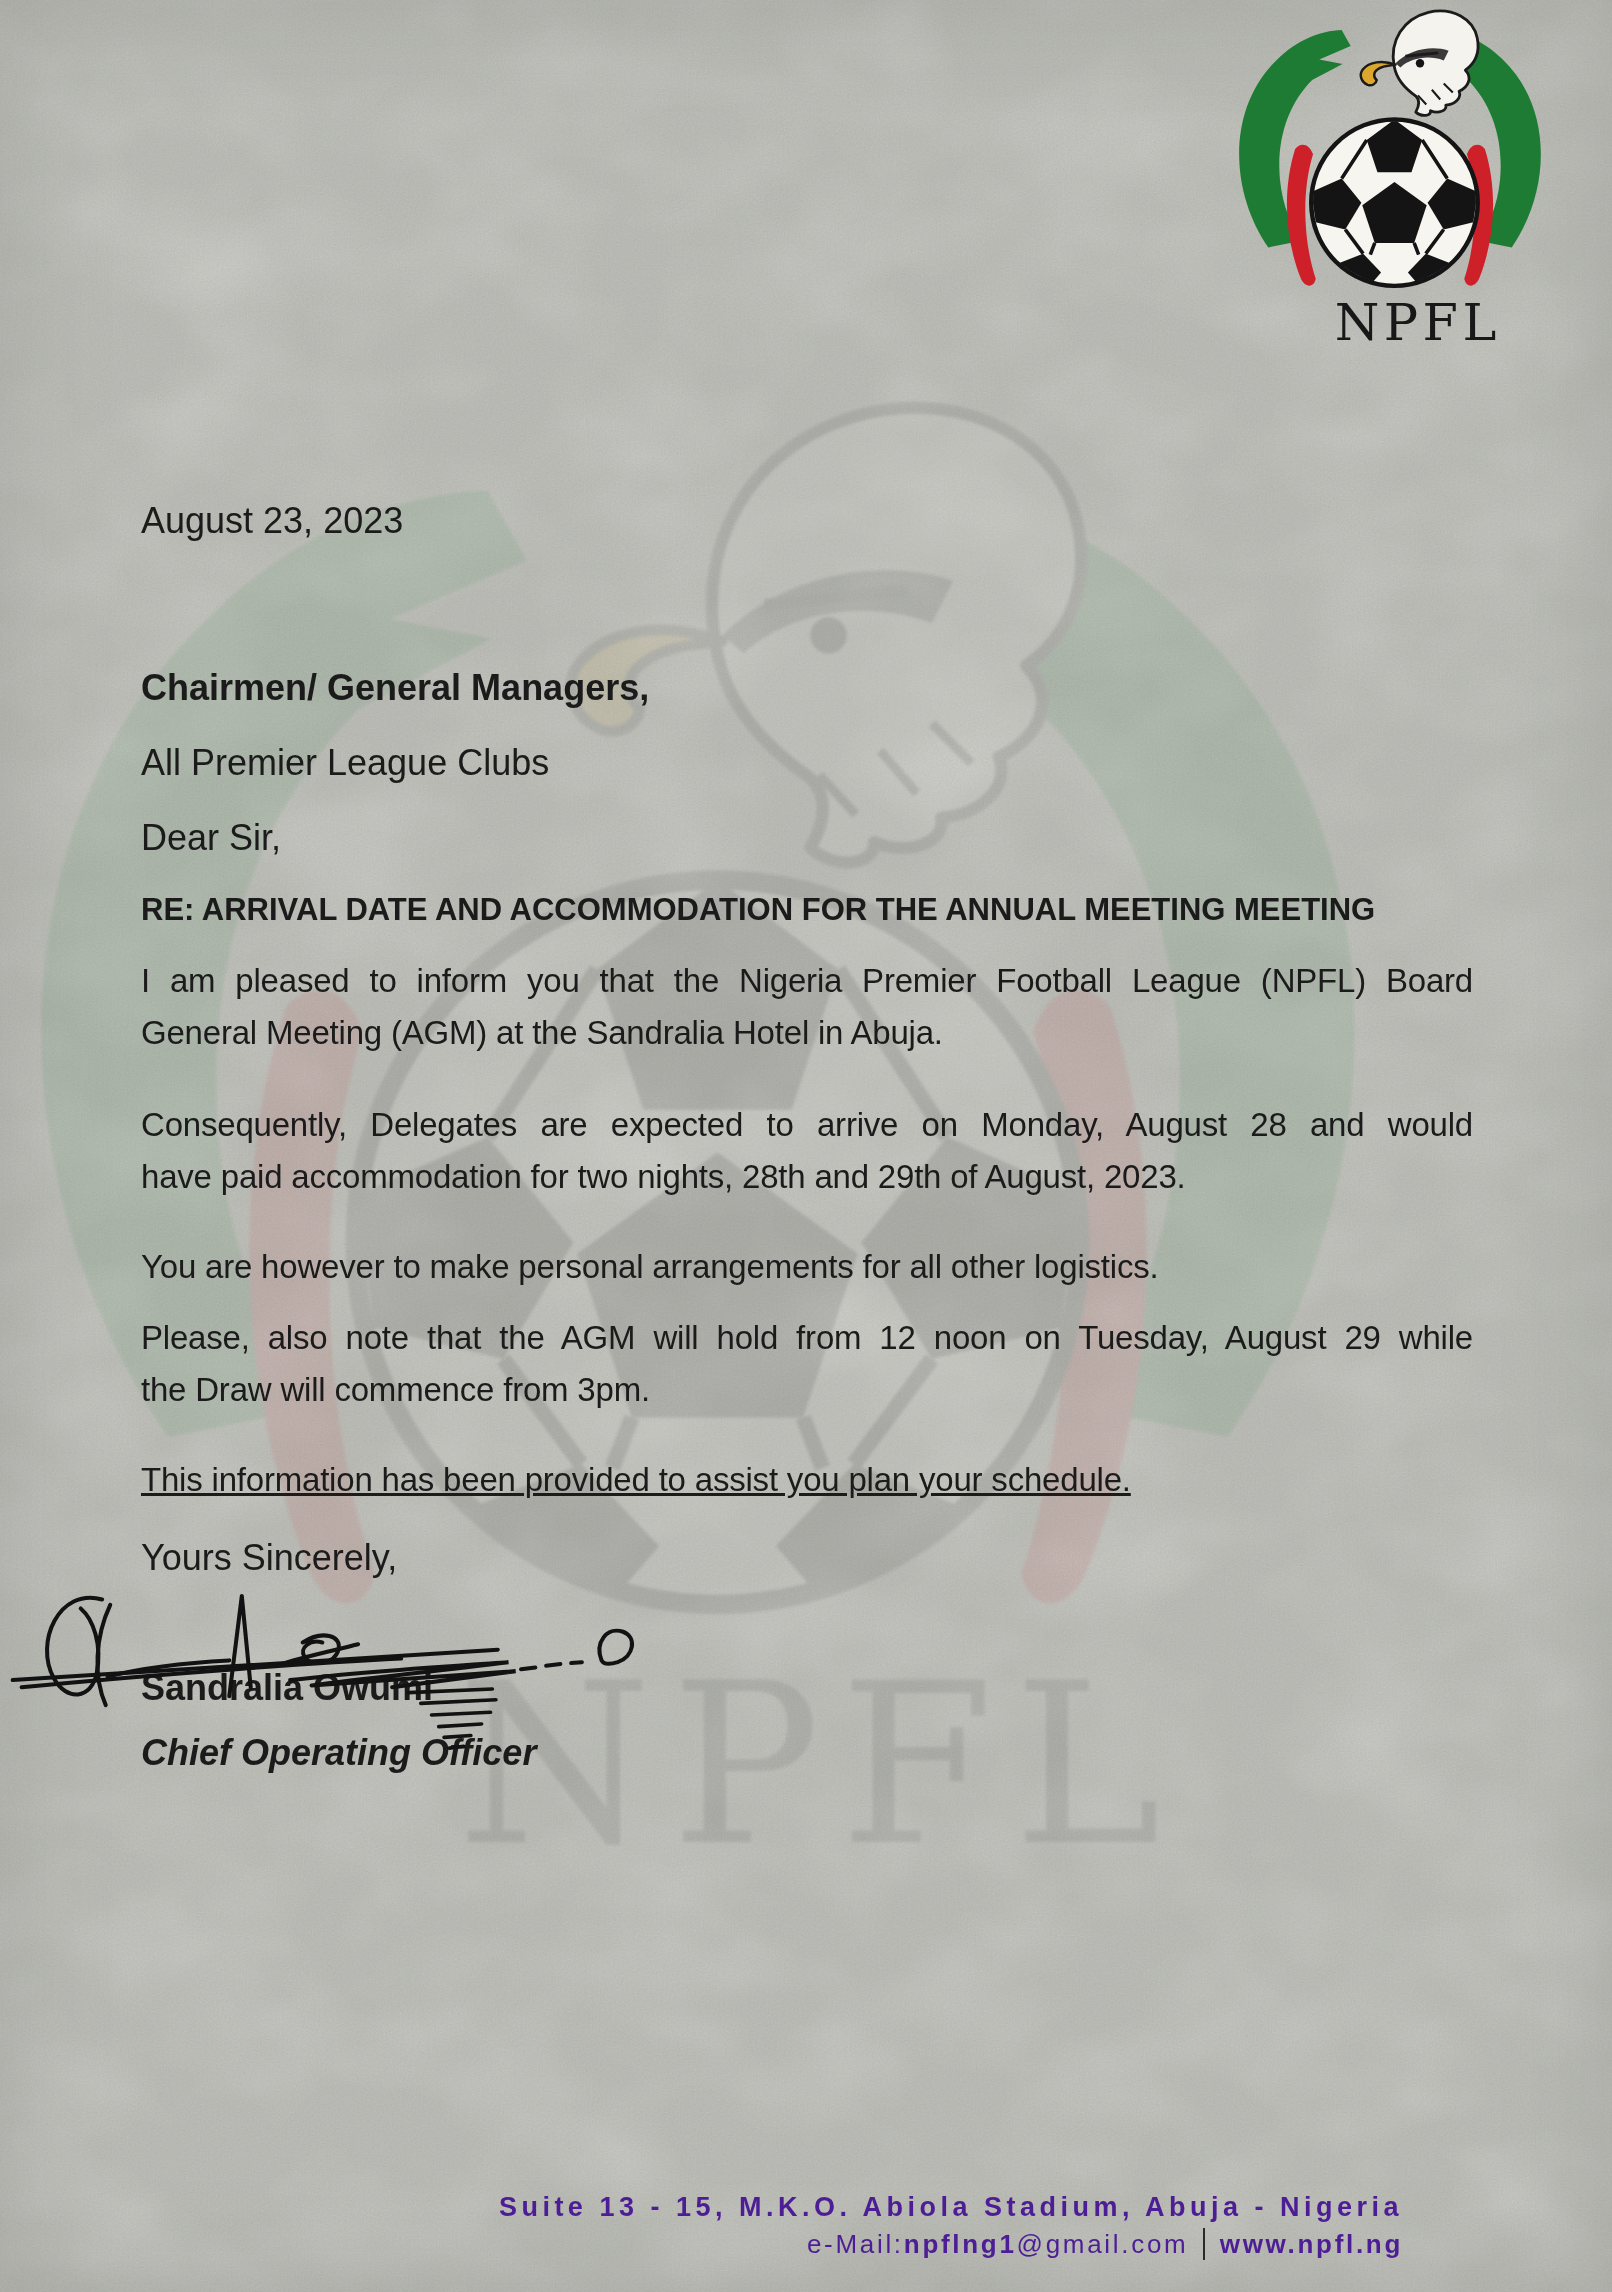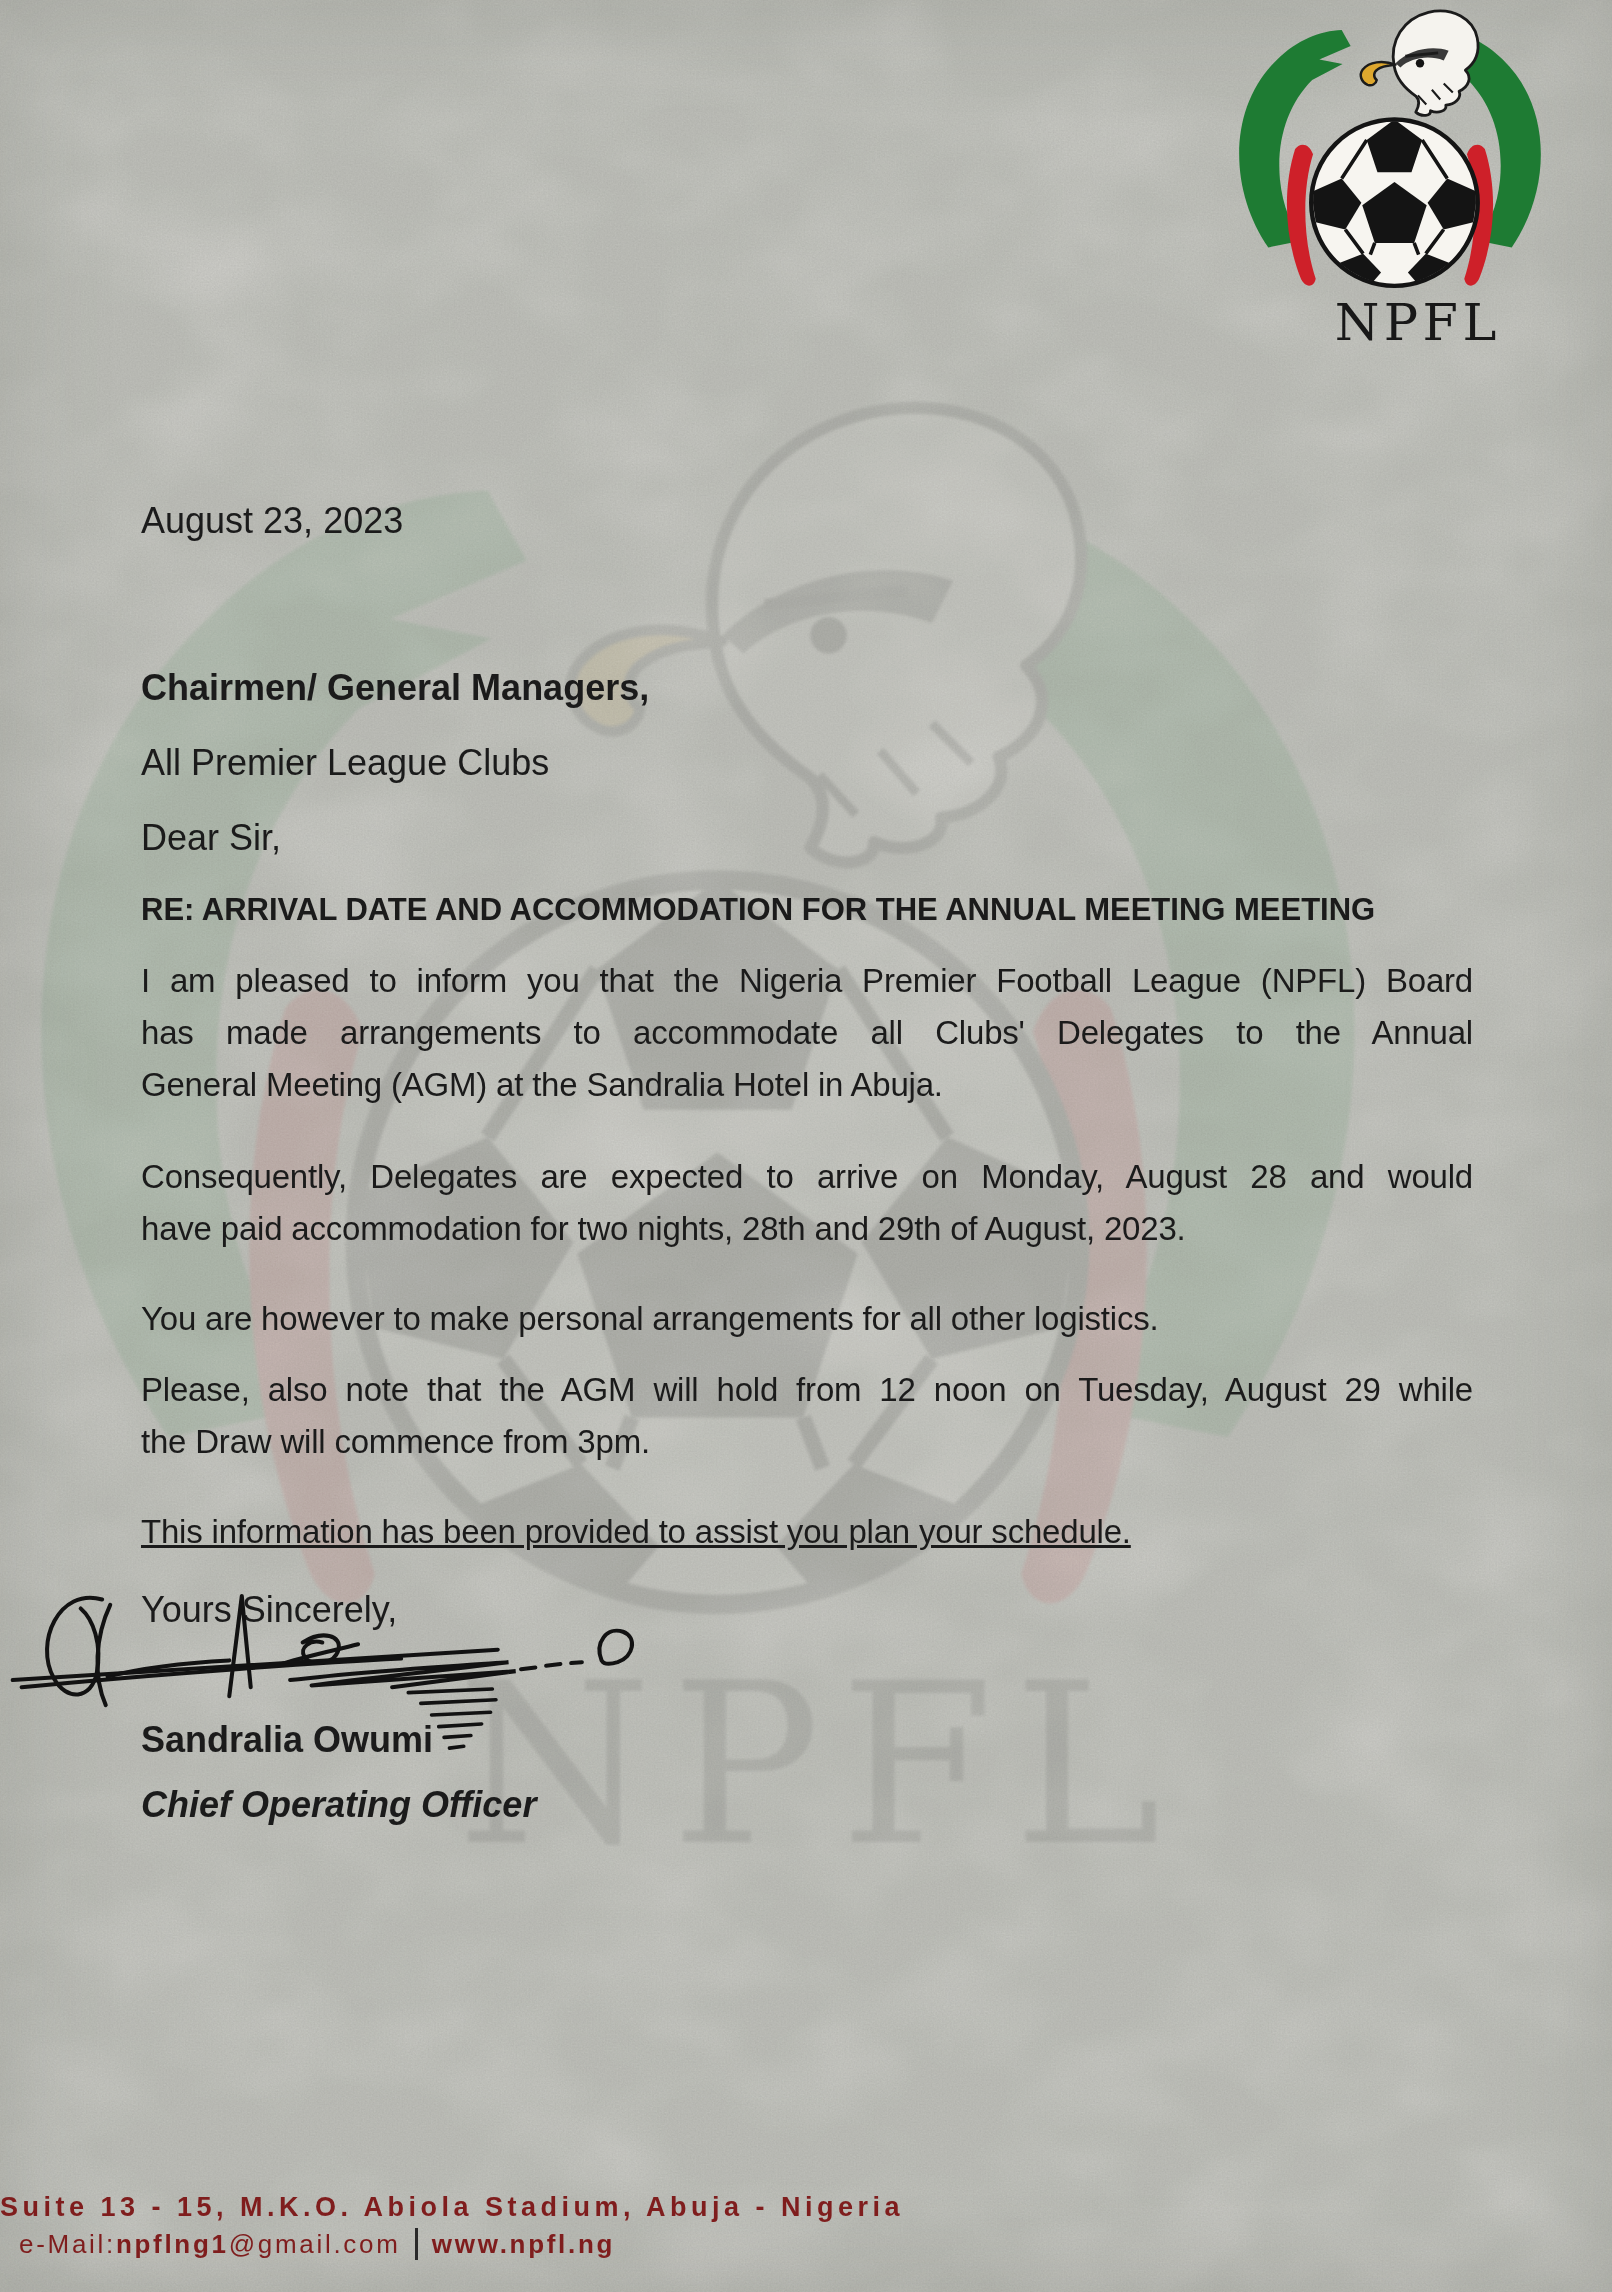--- a/index.html
+++ b/index.html
@@ -30,21 +30,21 @@
   .para .line:last-child{text-align:left;text-align-last:auto;}
   .para-1{margin-top:24px;}
   .para-2{margin-top:40px;}
   .para-3{margin-top:38px;}
   .para-4{margin-top:19.7px;}
   .para-5{margin-top:38px;text-decoration:underline;}
   .closing{margin-top:29px;font-size:36px;line-height:45px;}
   .signatory-name{margin-top:85px;font-size:36px;font-weight:bold;line-height:45px;}
   .signatory-title{margin-top:19.7px;font-size:36px;font-weight:bold;font-style:italic;line-height:45px;}
   .signature-svg{position:absolute;left:7.2px;top:1587px;width:645px;height:179px;z-index:5;}
-  .page-footer{position:absolute;left:0;top:2192px;width:1403px;text-align:left;z-index:4;color:#7f1d1d;}
+  .page-footer{position:absolute;left:0;top:2192px;width:1403px;text-align:right;z-index:4;color:#4c1d95;}
   .footer-address{font-size:27px;font-weight:bold;letter-spacing:4.5px;}
   .footer-contact{margin-top:5.4px;font-size:26px;letter-spacing:2.7px;padding-left:19px;}
   .em-bold{font-weight:bold;}
   .sep-bar{display:inline-block;width:2.7px;height:32px;background:#2a2a2a;margin:0 14.3px;vertical-align:-7.2px;}
 </style>
 </head>
 <body>
 
 <div class="page">
 
@@ -120,21 +120,20 @@
 
     <div class="recipient-1">Chairmen/ General Managers,</div>
     <div class="recipient-2">All Premier League Clubs</div>
 
     <div class="salutation">Dear Sir,</div>
 
     <div class="subject">RE: ARRIVAL DATE AND ACCOMMODATION FOR THE ANNUAL MEETING MEETING</div>
 
     <div class="para para-1">
       <div class="line">I am pleased to inform you that the Nigeria Premier Football League (NPFL) Board</div>
-      <div class="line">has made arrangements to accommodate all Clubs' Delegates to the Annual</div>
       <div class="line">General Meeting (AGM) at the Sandralia Hotel in Abuja.</div>
     </div>
 
     <div class="para para-2">
       <div class="line">Consequently, Delegates are expected to arrive on Monday, August 28 and would</div>
       <div class="line">have paid accommodation for two nights, 28th and 29th of August, 2023.</div>
     </div>
 
     <div class="para para-3">
       <div class="line">You are however to make personal arrangements for all other logistics.</div>

